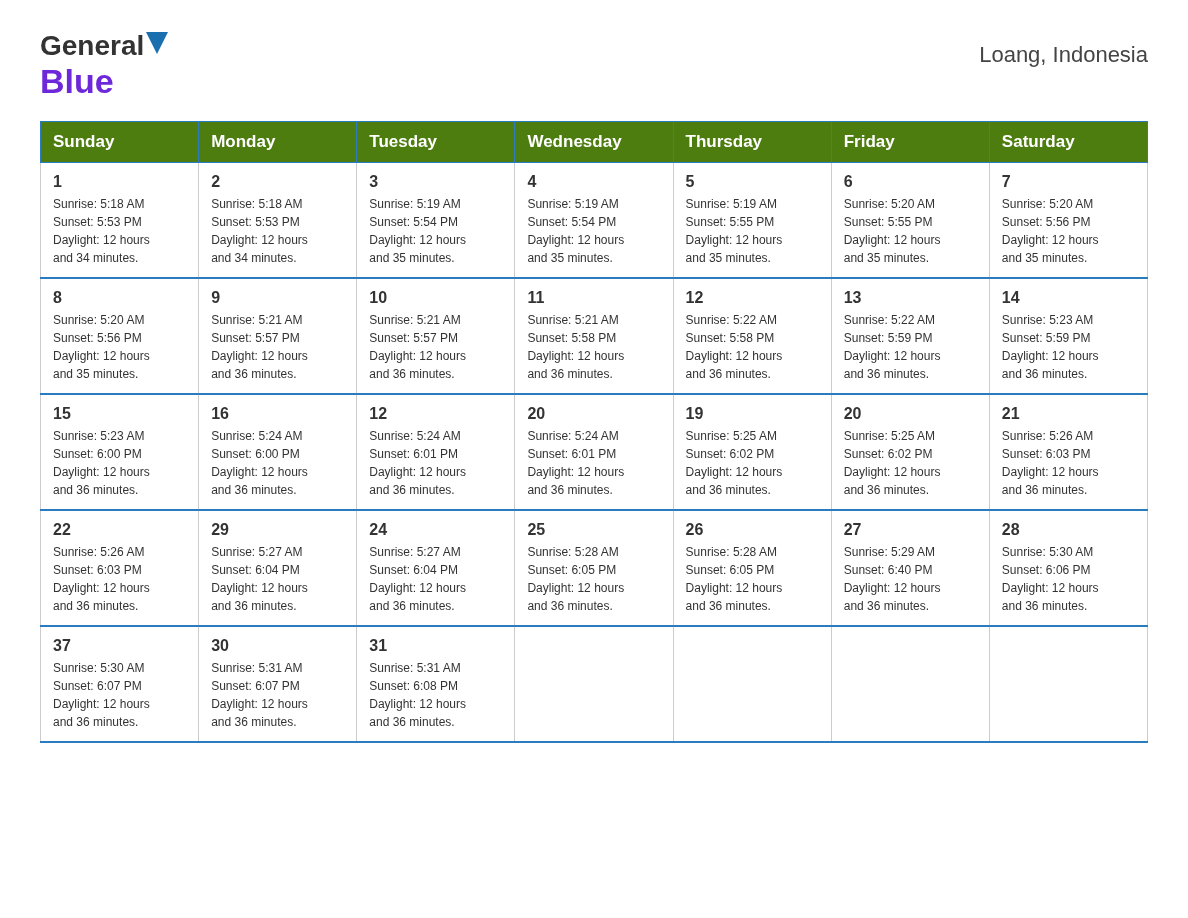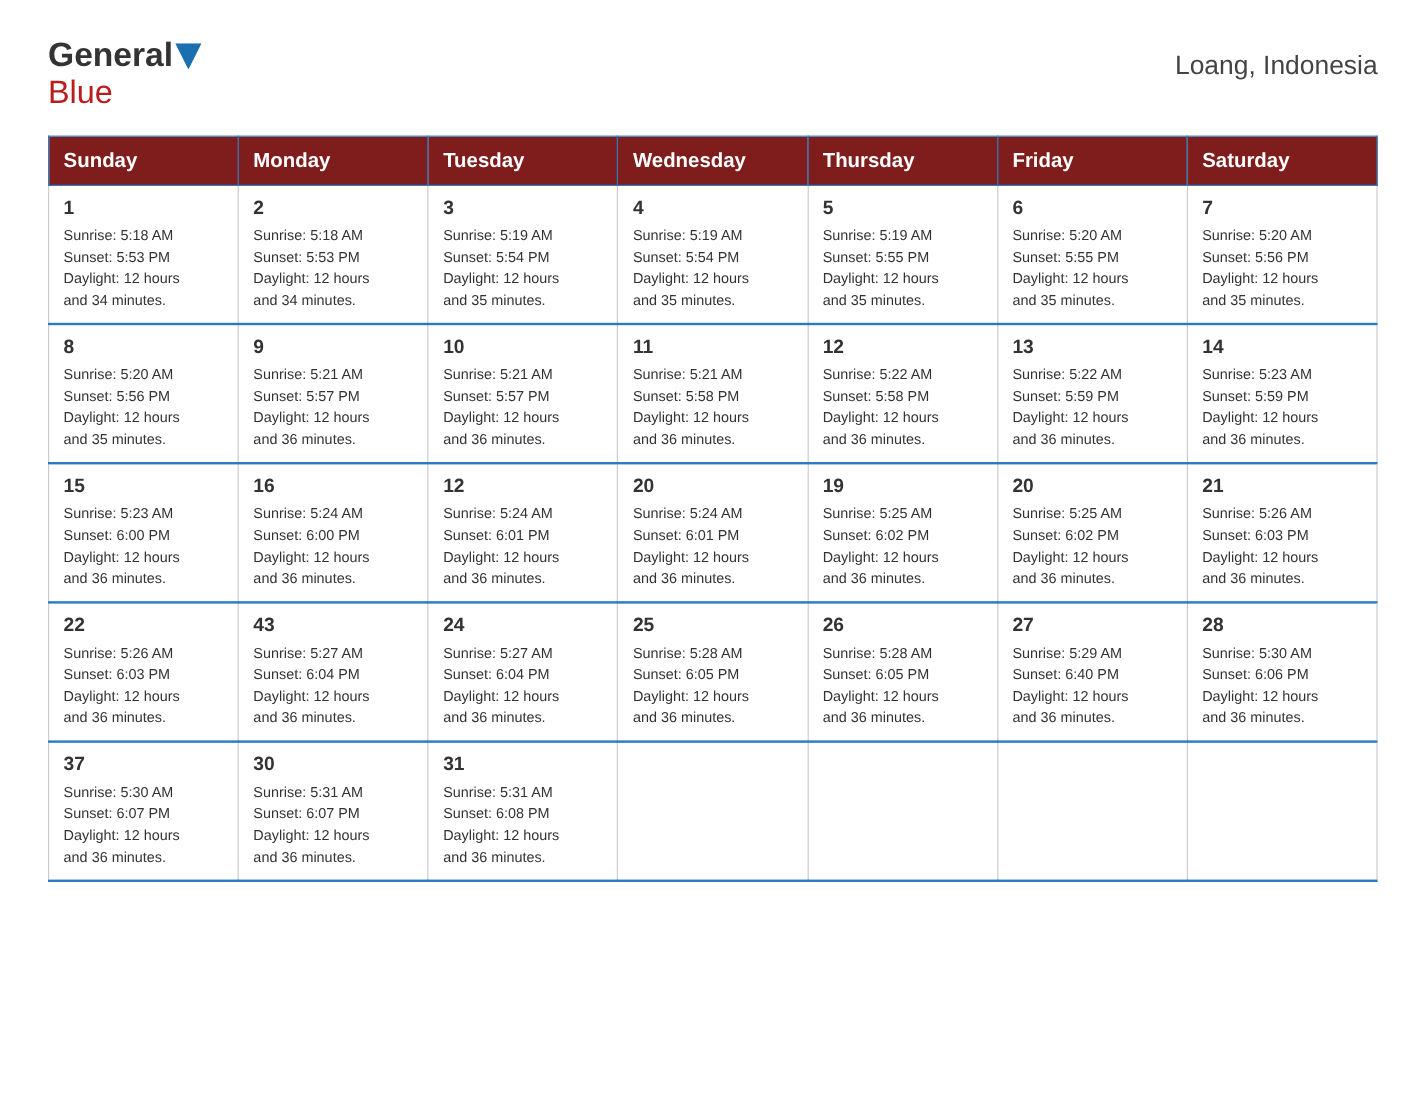--- a/index.html
+++ b/index.html
@@ -19,52 +19,52 @@
     .logo {
       display: flex;
       align-items: center;
     }
     .logo-text-general {
       font-size: 28px;
       font-weight: bold;
       color: #333;
     }
     .logo-text-blue {
-      font-size: 27px;
-      font-weight: normal;
-      color: #b91c1c;
+      font-size: 34px;
+      font-weight: bold;
+      color: #6d28d9;
     }
     .logo-wrapper {
       display: flex;
       flex-direction: column;
     }
     .logo-top {
       display: flex;
-      align-items: center;
+      align-items: flex-start;
     }
     .title-section {
       text-align: right;
     }
     .title-month {
       font-size: 52px;
       font-weight: bold;
       color: #222;
       line-height: 1.1;
     }
     .title-location {
       font-size: 22px;
       color: #444;
       margin-top: 12px;
     }
     table {
       width: 100%;
       border-collapse: collapse;
     }
     thead tr {
-      background-color: #7f1d1d;
+      background-color: #4d7c0f;
     }
     thead th {
       color: #fff;
       font-size: 17px;
       font-weight: bold;
       padding: 10px 12px;
       text-align: left;
       border: 1px solid #2a7bbf;
     }
     tbody td {
@@ -284,21 +284,21 @@
       </tr>
       <tr>
         <td>
           <span class="day-number">22</span>
           <div class="day-info" style="white-space: pre-line;">Sunrise: 5:26 AM
 Sunset: 6:03 PM
 Daylight: 12 hours
 and 36 minutes.</div>
         </td>
         <td>
-          <span class="day-number">43</span>
+          <span class="day-number">29</span>
           <div class="day-info" style="white-space: pre-line;">Sunrise: 5:27 AM
 Sunset: 6:04 PM
 Daylight: 12 hours
 and 36 minutes.</div>
         </td>
         <td>
           <span class="day-number">24</span>
           <div class="day-info" style="white-space: pre-line;">Sunrise: 5:27 AM
 Sunset: 6:04 PM
 Daylight: 12 hours

